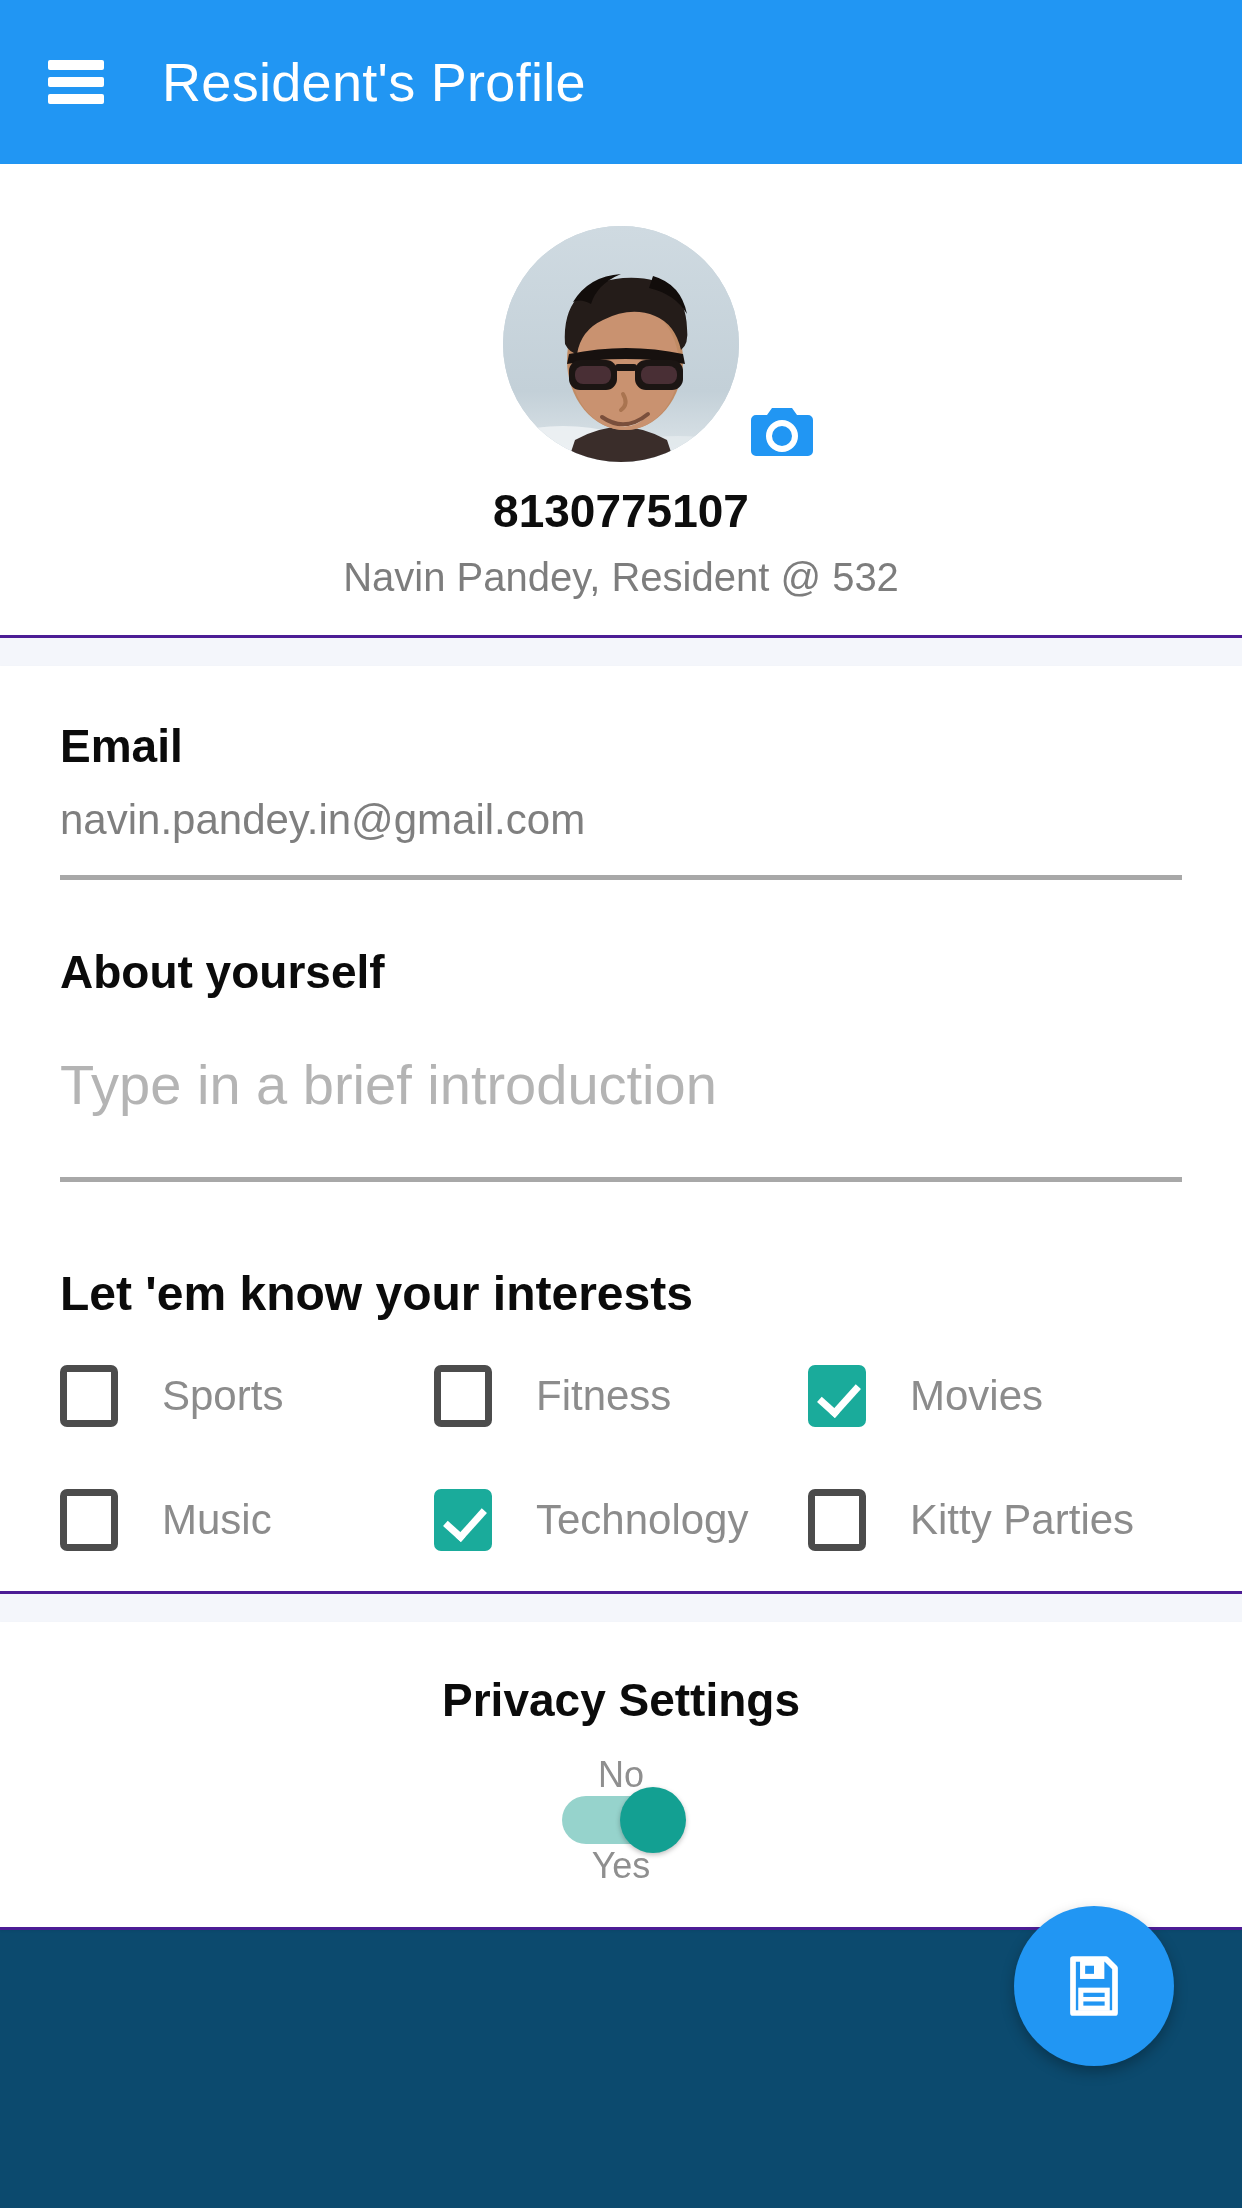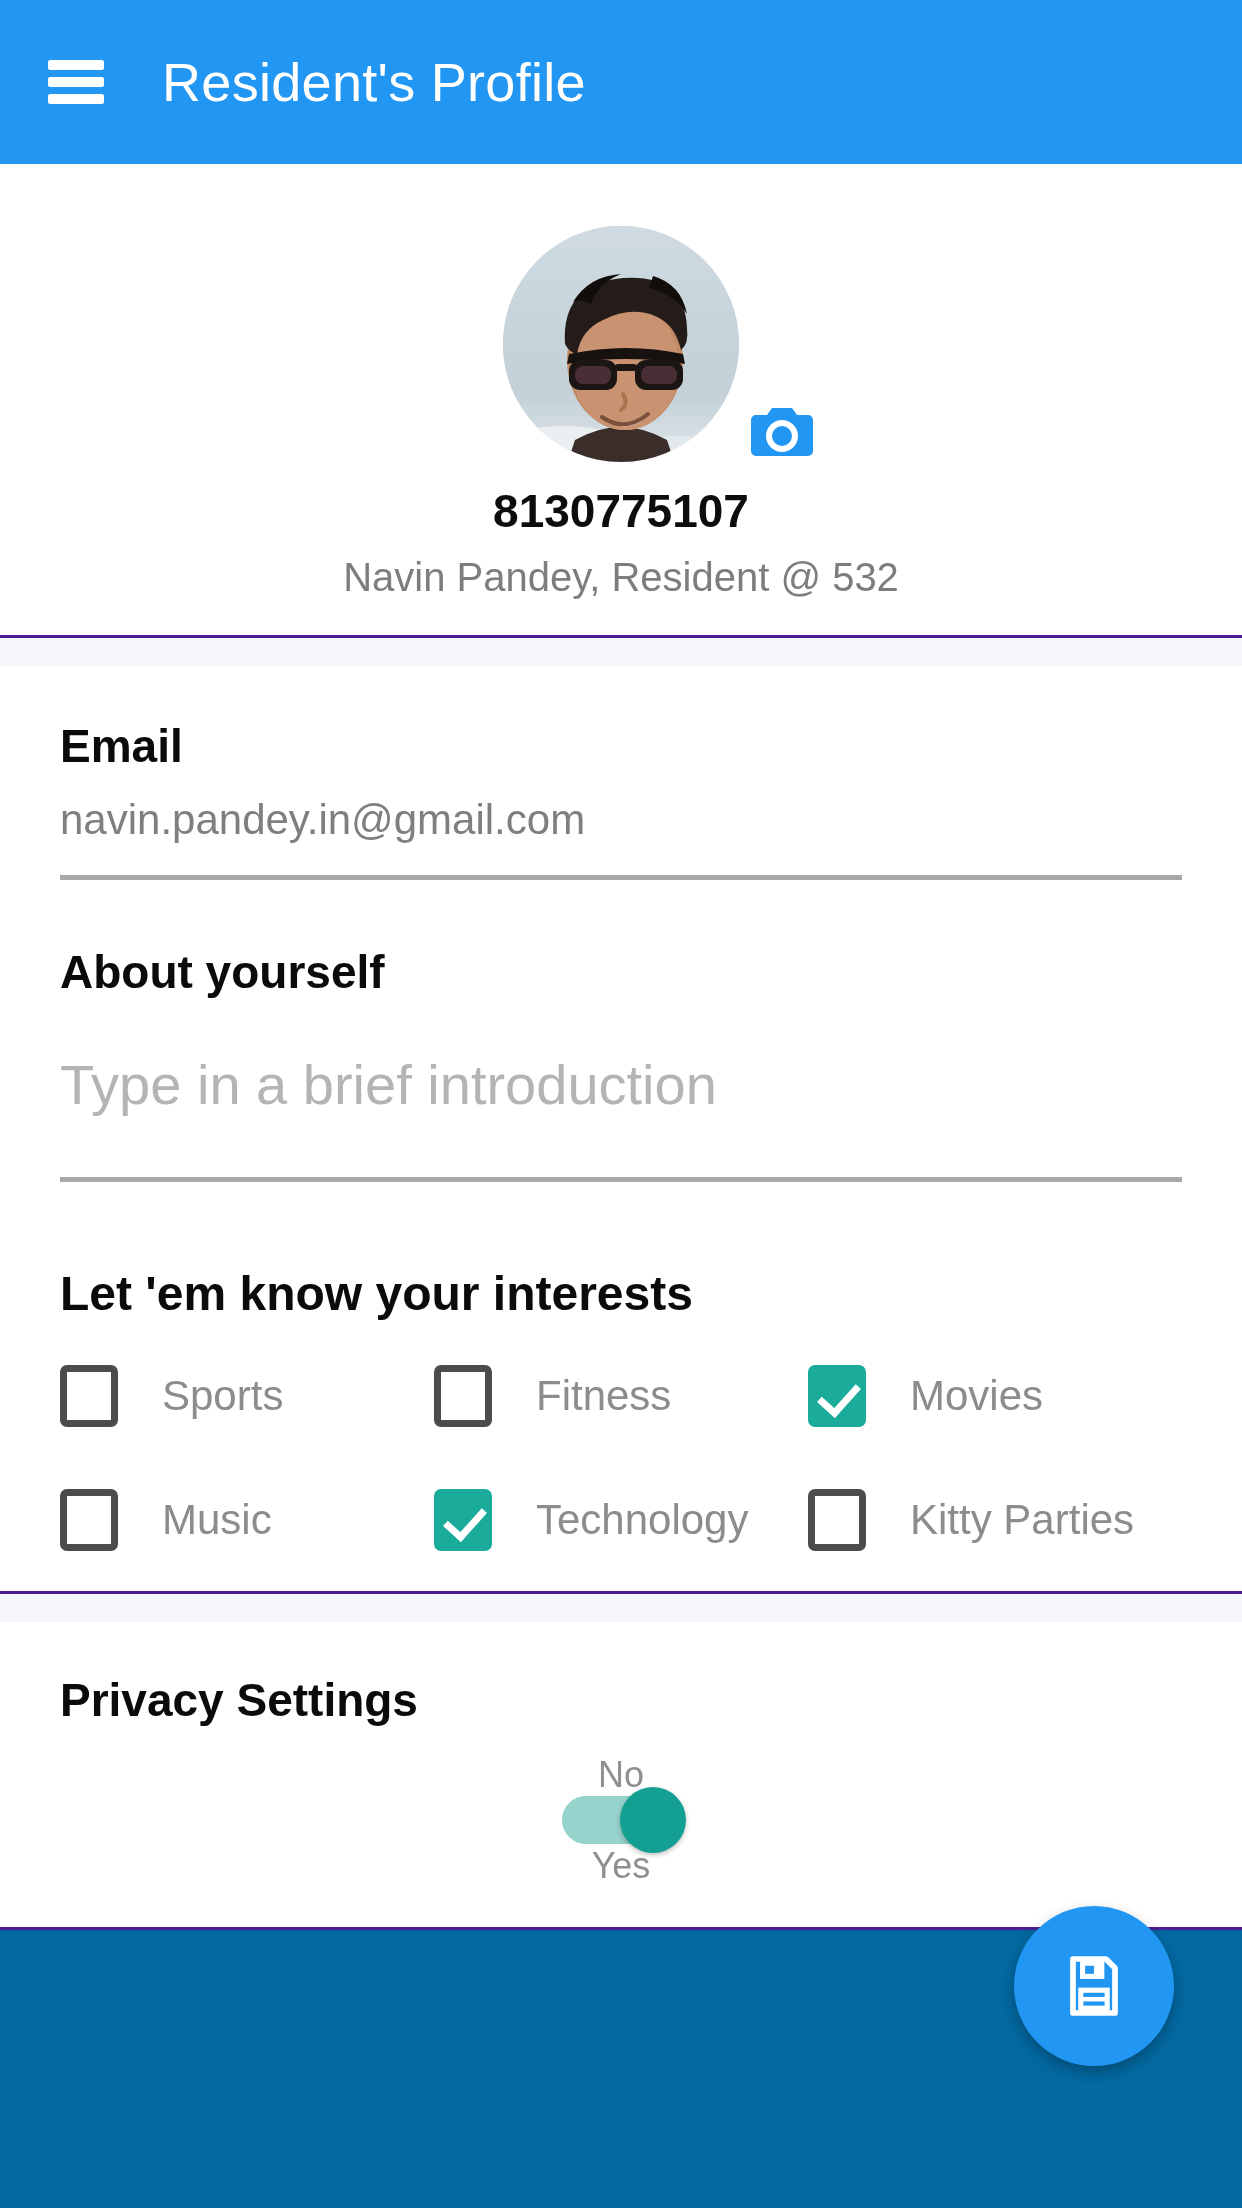--- a/index.html
+++ b/index.html
@@ -7,21 +7,21 @@
     width: 1242px;
     height: 2208px;
     background: #f4f6fb;
     font-family: "Liberation Sans", sans-serif;
     overflow: hidden;
   }
   .screen {
     position: relative;
     width: 1242px;
     height: 2208px;
-    background: #0369a1;
+    background: #0c4a6e;
   }
 
   
   .appbar {
     height: 164px;
     background: #2196f3;
     display: flex;
     align-items: center;
     padding-left: 48px;
   }
@@ -177,21 +177,21 @@
     transform: rotate(42deg);
   }
   .interest-label {
     font-size: 42px;
     color: #8c8c8c;
     margin-left: 44px;
     line-height: 1.2;
   }
 
   
-  .privacy-card { padding: 52px 60px 40px 60px; }
+  .privacy-card { padding: 52px 60px 40px 60px; text-align: center; }
   .privacy-title {
     font-size: 46px;
     font-weight: bold;
     color: #0b0b0b;
     line-height: 1.15;
   }
   .privacy-row-label {
     font-size: 42px;
     color: #7f7f7f;
     margin-top: 56px;

